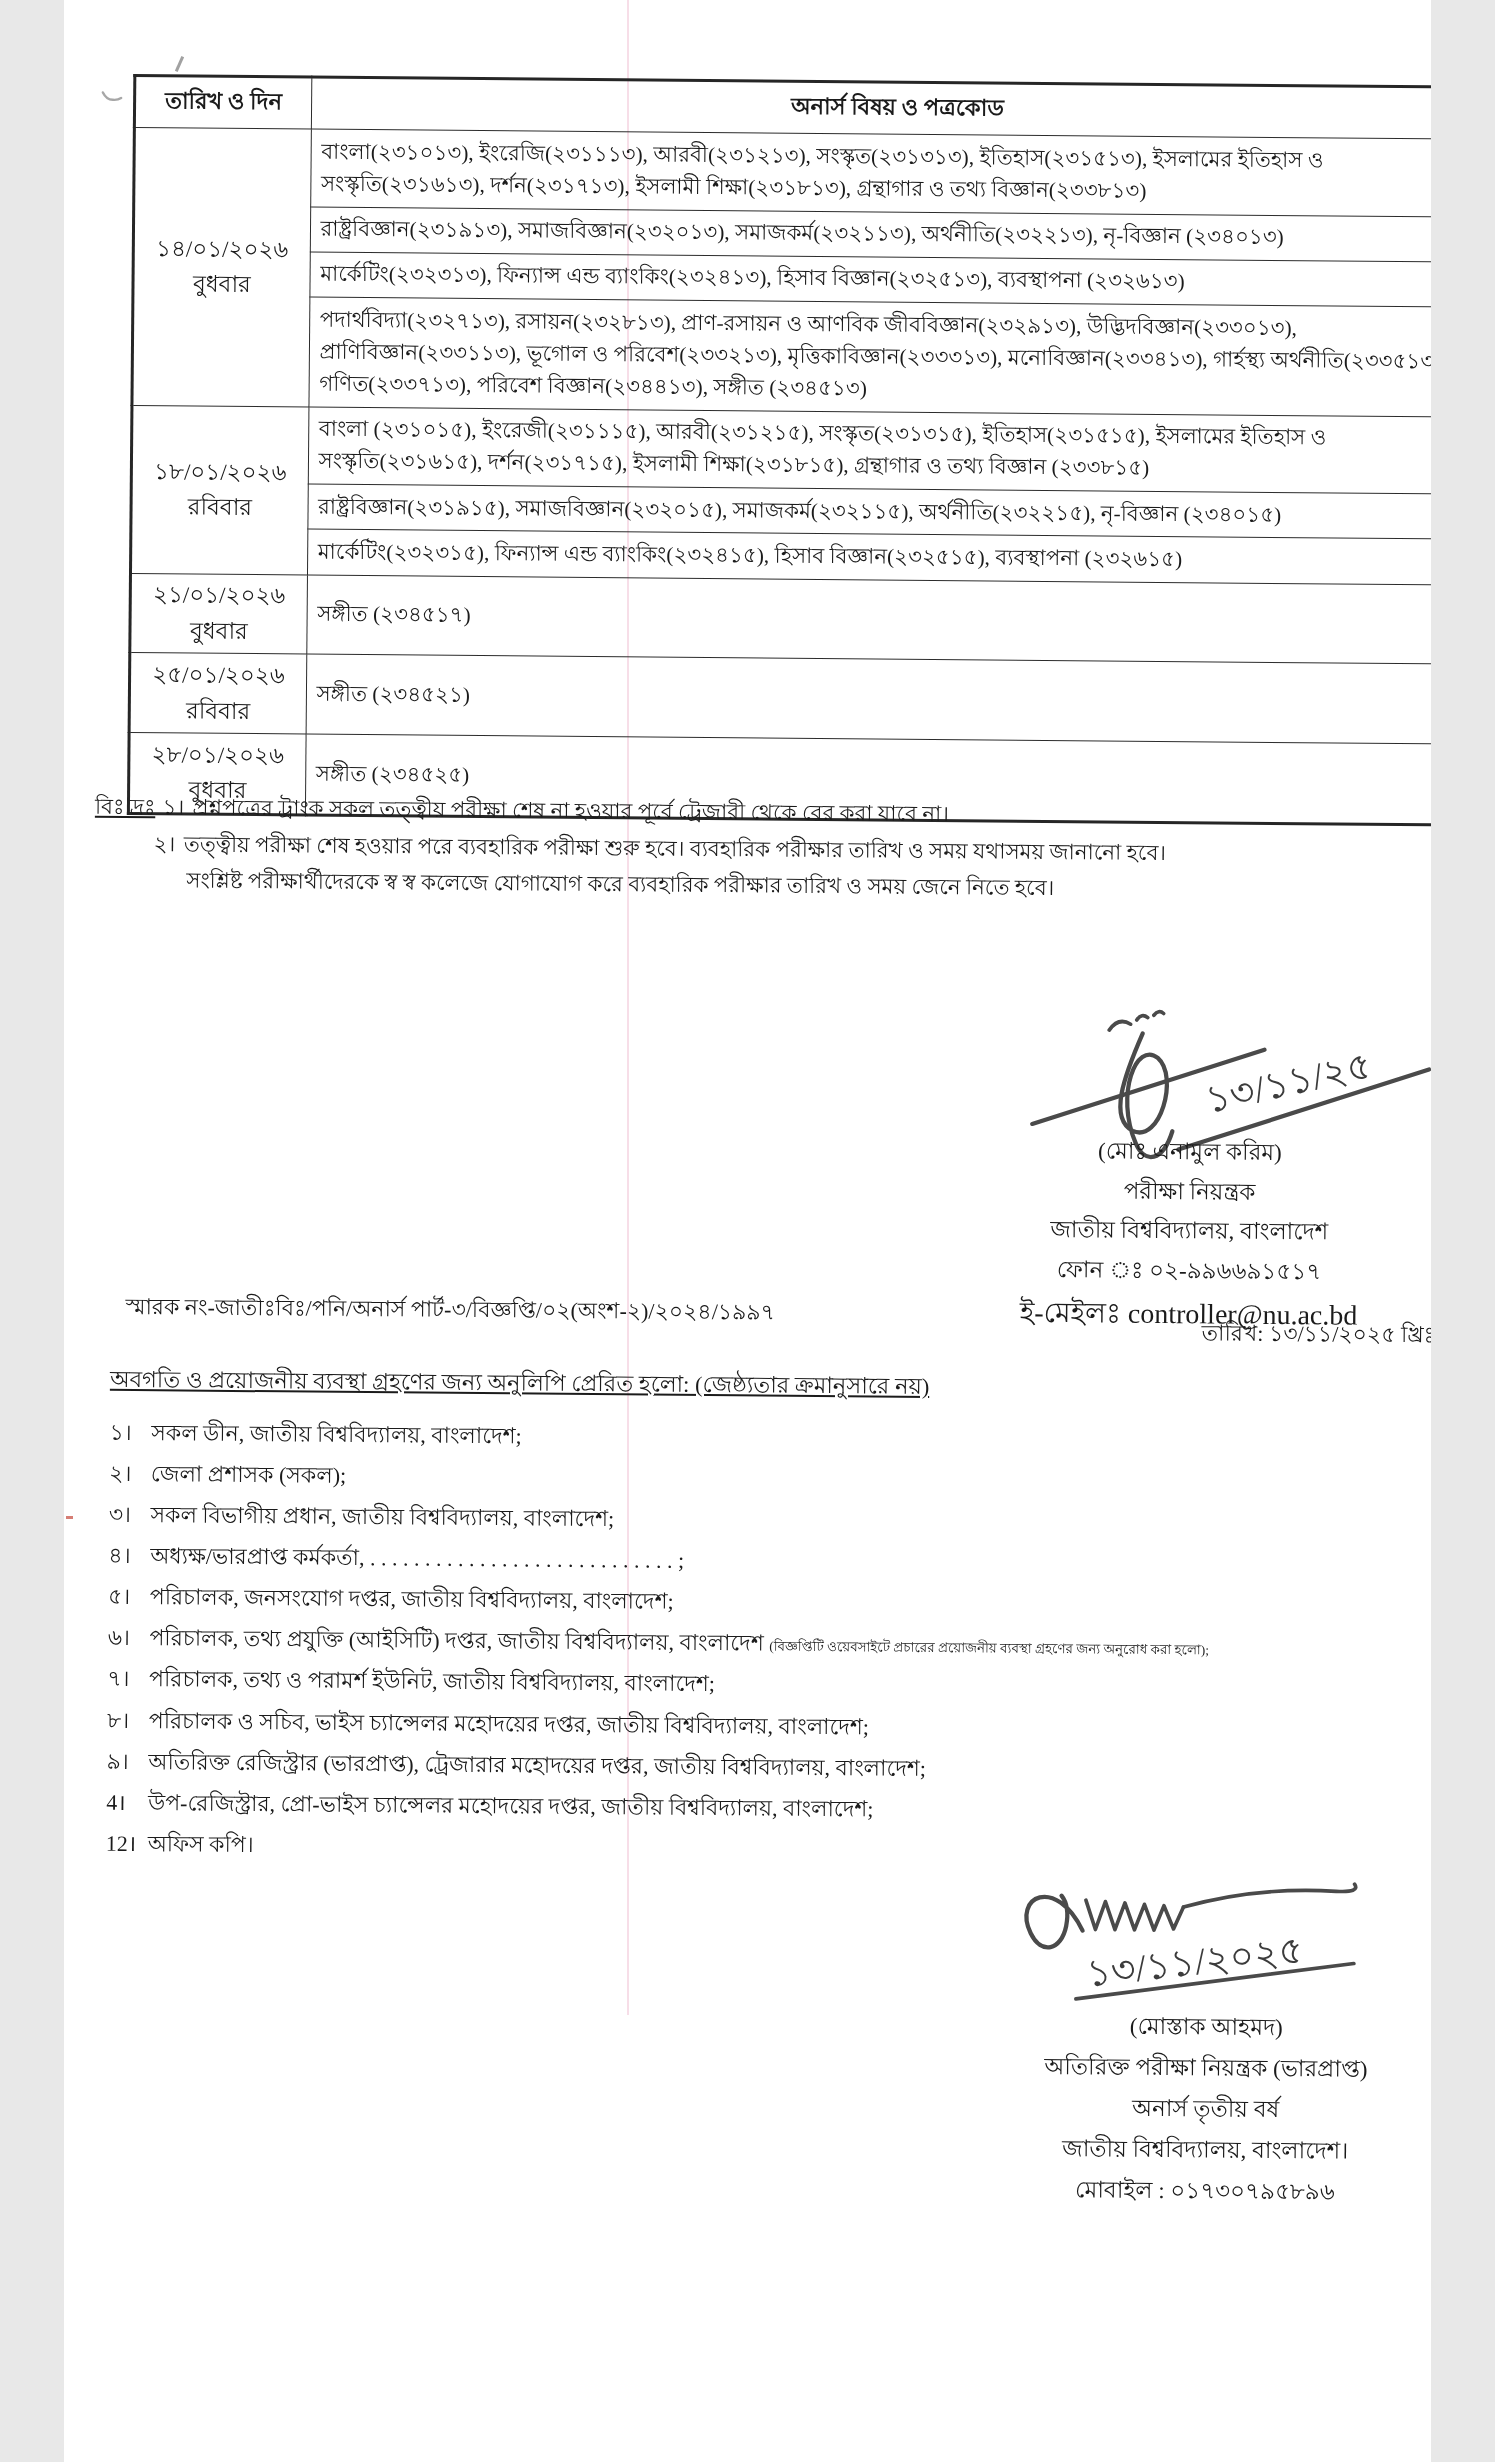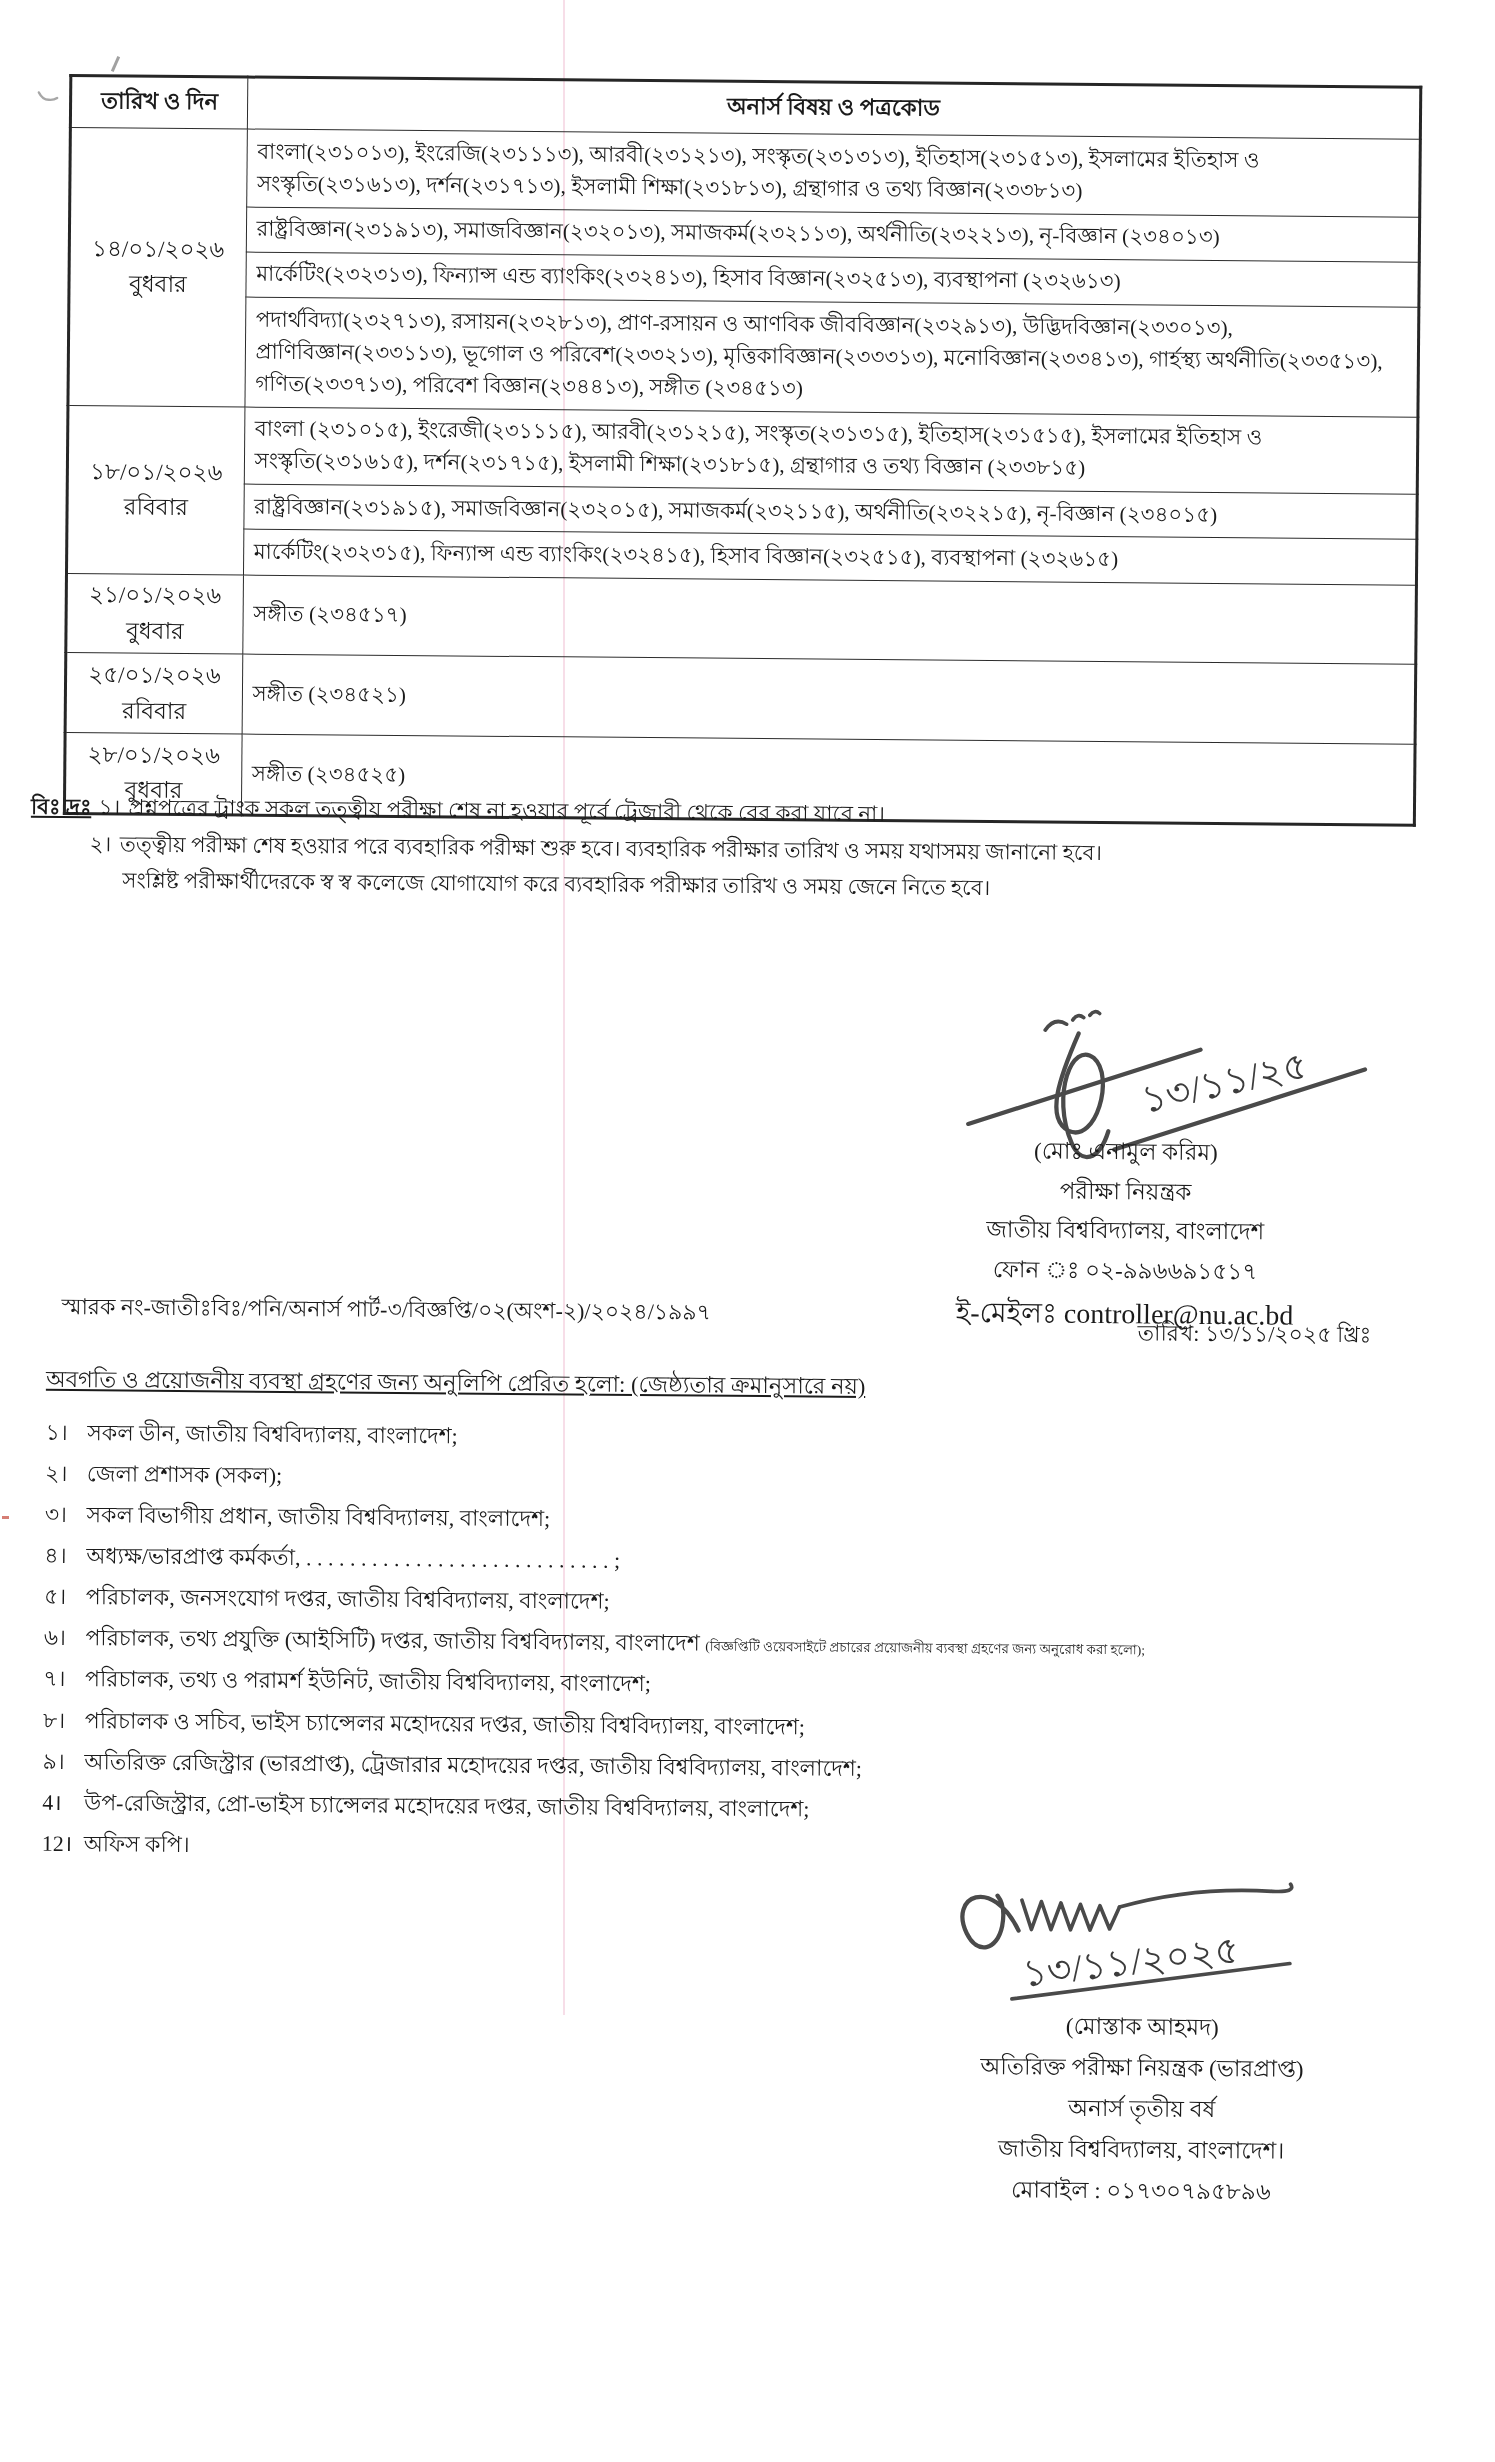--- a/index.html
+++ b/index.html
@@ -1,18 +1,18 @@
 <!DOCTYPE html>
 <html style="font-size:9.8px"><head>
 <meta charset="utf-8">
 <title>Exam Schedule Notice</title>
 <style>
   html,body { margin:0; padding:0; background:#e8e8e8; }
   .sheet {
-    position:relative; width:1495px; height:2462px; margin:0 auto;
+    position:relative; width:1367px; height:2462px; margin:0 auto;
     background:#ffffff; overflow:hidden; color:#1b1b1b;
     font-family:"Liberation Serif","DejaVu Serif",serif;
   }
   .rot { position:absolute; inset:0; transform:rotate(0.5deg); transform-origin:183px 0; }
 
   
   .scan-line { position:absolute; left:563px; top:0; width:1.8px; height:2015px;
                background:rgba(231,160,190,0.35); }
   .mark1 { position:absolute; left:114px; top:56px; width:0; height:16px;
            border-left:3.1px solid #8a8a8a; transform:rotate(24deg); opacity:.8; }
@@ -27,21 +27,21 @@
   th.hdr { font-size:22.6px; font-weight:bold; padding:6.1px 4.9px; text-align:center; }
   th.hdr-date { width:165px; }
   td.datecell { width:165px; font-size:23px; text-align:center;
                 vertical-align:middle; line-height:1.55; padding:3.7px; }
   td.subjects { font-size:21.4px; line-height:1.5; padding:5.5px 9.8px 6.7px; text-align:left; }
 
   
   .notes { position:absolute; left:38px; top:791px; width:1234px;
            font-size:21.4px; line-height:1.6; }
   .notes .row { display:flex; align-items:flex-start; }
-  .nb-label { font-weight:bold; text-decoration:underline; white-space:nowrap; margin-right:7.3px; }
+  .nb-label { font-weight:normal; text-decoration:underline; white-space:nowrap; margin-right:7.3px; }
   .n-num { white-space:nowrap; margin-right:8.5px; }
   .notes .row2 { margin-left:59px; margin-top:2.4px; }
   .notes .row3 { margin-left:92px; margin-top:2.4px; }
 
   
   .sig1 { position:absolute; left:855px; top:989px; width:562px; text-align:center;
           font-size:23px; line-height:1.72; }
   .sig2 { position:absolute; left:873px; top:1850px; width:574px; text-align:center;
           font-size:23px; line-height:1.78; }
   .scrawl { display:block; margin:0 auto; }

